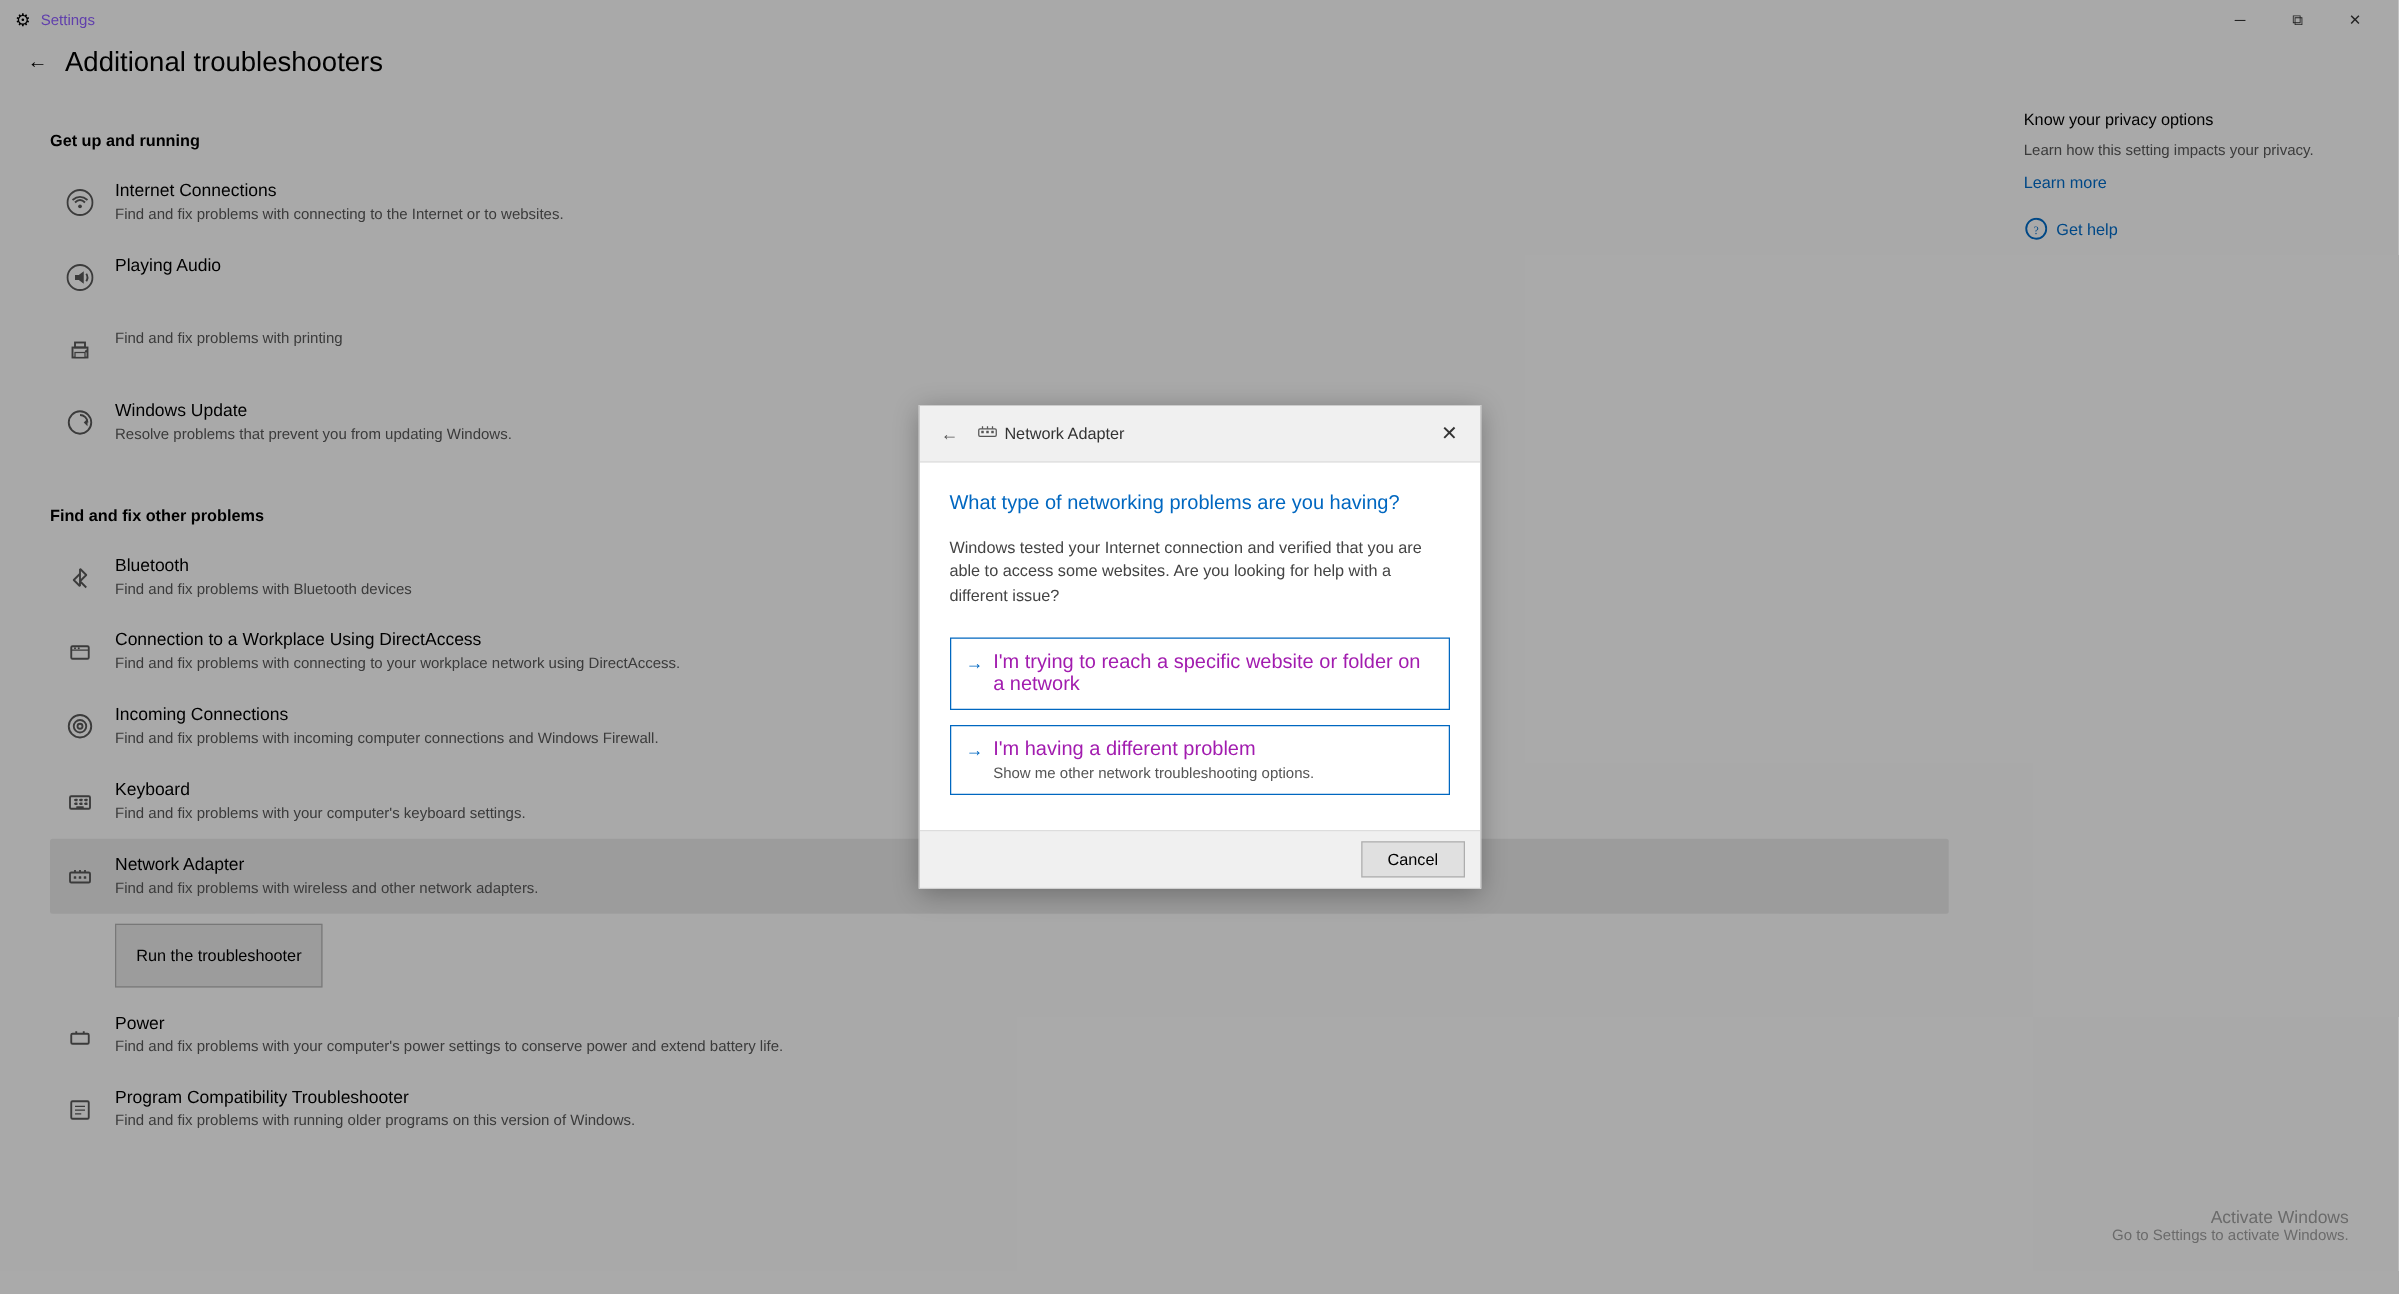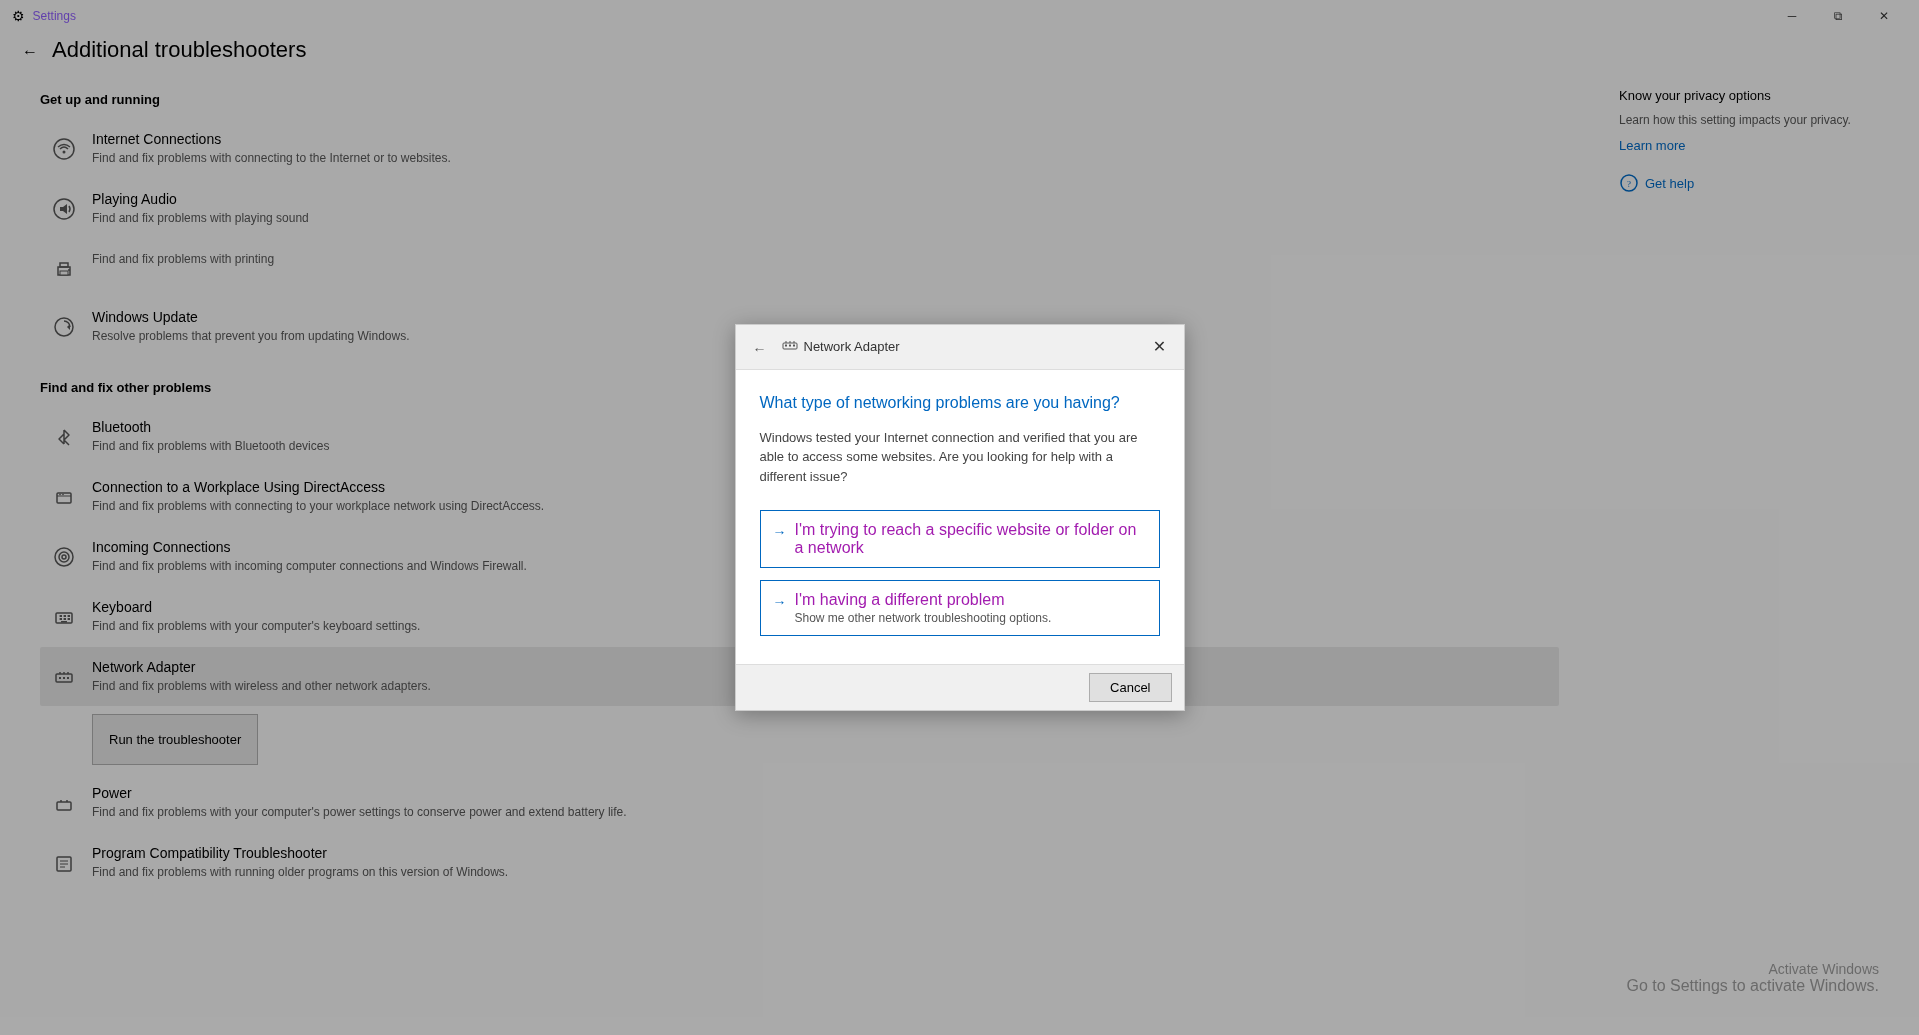--- a/index.html
+++ b/index.html
@@ -86,21 +86,21 @@
       flex: 1;
       padding: 0 40px 40px 40px;
       overflow-y: auto;
     }
 
     
     .section-header {
       font-size: 13px;
       font-weight: 600;
       color: #000;
-      margin-top: 24px;
+      margin-top: 37px;
       margin-bottom: 12px;
     }
 
     
     .troubleshooter-item {
       display: flex;
       align-items: flex-start;
       padding: 12px 8px;
       cursor: pointer;
       border-radius: 2px;
@@ -191,21 +191,21 @@
       position: absolute;
       bottom: 40px;
       right: 40px;
       text-align: right;
     }
     .activate-title {
       font-size: 14px;
       color: #999;
     }
     .activate-desc {
-      font-size: 16px;
+      font-size: 12px;
       color: #999;
       margin-left: 20px;
     }
 
     
     .modal-overlay {
       position: absolute;
       top: 0; left: 0; right: 0; bottom: 0;
       background: rgba(0,0,0,0.3);
       display: flex;
@@ -369,21 +369,20 @@
     <div class="troubleshooter-item">
       <div class="item-icon">
         <svg width="22" height="22" viewBox="0 0 22 22" fill="none">
           <circle cx="11" cy="11" r="10" stroke="#555" stroke-width="1.5" fill="none"></circle>
           <path d="M7 9 L7 13 L10 13 L14 16 L14 6 L10 9 Z" fill="#555"></path>
           <path d="M16 8 Q18 11 16 14" stroke="#555" stroke-width="1.5" fill="none"></path>
         </svg>
       </div>
       <div class="item-content">
         <div class="item-title">Playing Audio</div>
-        <div class="item-desc">Find and fix problems with playing sound</div>
       </div>
     </div>
 
     <div class="troubleshooter-item">
       <div class="item-icon">
         <svg width="22" height="22" viewBox="0 0 22 22" fill="none">
           <rect x="5" y="9" width="12" height="8" stroke="#555" stroke-width="1.5" fill="none"></rect>
           <rect x="7" y="5" width="8" height="4" stroke="#555" stroke-width="1.5" fill="none"></rect>
           <rect x="7" y="13" width="8" height="4" fill="#eee" stroke="#555" stroke-width="1"></rect>
           <circle cx="16" cy="12" r="1" fill="#555"></circle>

